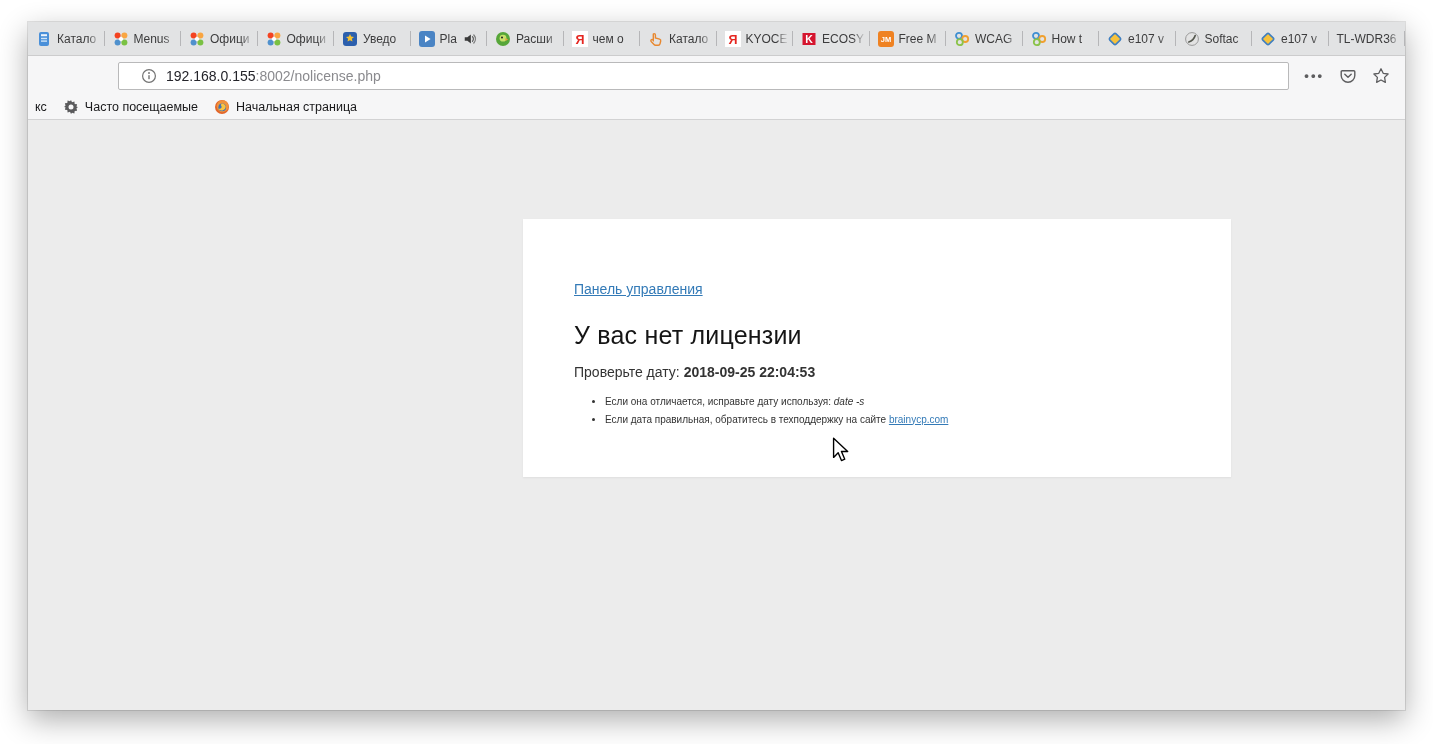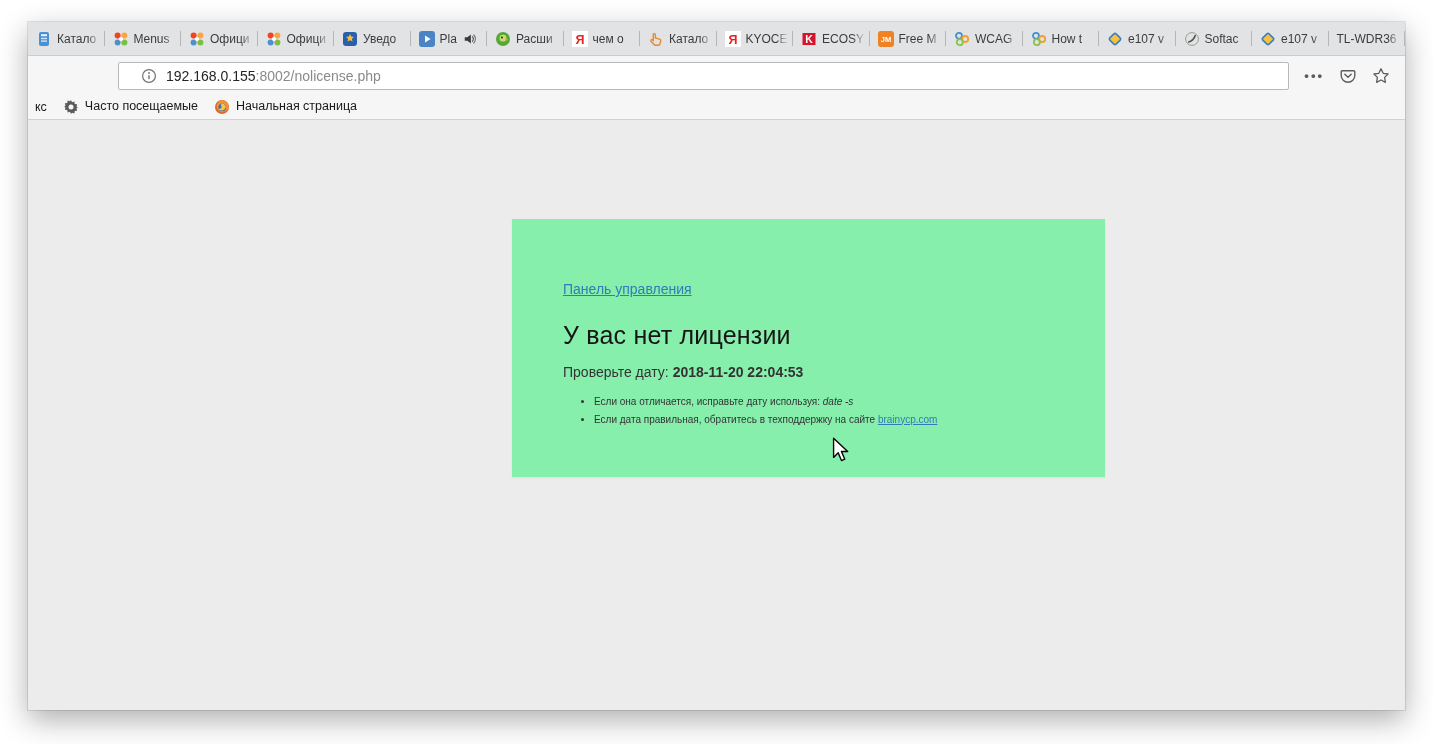--- a/index.html
+++ b/index.html
@@ -29,27 +29,27 @@
   .url-text{font-size:14px;white-space:nowrap;}
   .url-host{color:#24242a;}
   .url-path{color:#8a8a8e;}
   .nav-icons{display:flex;align-items:center;gap:15px;padding:0 15px;flex:0 0 auto;}
   .dots{color:#5d5d5f;font-size:13px;letter-spacing:2px;font-weight:bold;}
   .nav-icons svg{width:18px;height:18px;display:block;}
 
   
   .bookmarksbar{height:25px;background:#f6f6f7;border-bottom:1px solid #d2d2d3;display:flex;
     align-items:center;padding-left:2px;gap:6px;flex:0 0 auto;}
-  .bookmark{display:flex;align-items:flex-start;gap:6px;padding:0 5px;font-size:12.5px;color:#19191b;cursor:default;}
+  .bookmark{display:flex;align-items:center;gap:6px;padding:0 5px;font-size:12.5px;color:#19191b;cursor:default;}
   .bookmark .bicon{width:16px;height:16px;display:inline-flex;}
   .bookmark .bicon svg{width:16px;height:16px;}
 
   
   .content{flex:1;background:#ececec;position:relative;}
-  .card{position:absolute;left:484px;top:99px;width:593px;height:258px;background:#86efac;
+  .card{position:absolute;left:495px;top:99px;width:708px;height:258px;background:#ffffff;
     box-shadow:0 1px 2px rgba(0,0,0,.06);padding:61px 40px 0 51px;}
   .panel-link{font-size:14px;color:#337ab7;text-decoration:underline;cursor:pointer;}
   .card h1{margin:23px 0 0 0;font-size:25px;font-weight:400;color:#151515;letter-spacing:.2px;}
   .date-line{margin-top:14px;font-size:14px;color:#333;}
   .card ul{margin:13px 0 0 0;padding-left:31px;}
   .card li{font-size:10px;color:#333;line-height:17.5px;}
   .inline-link{color:#337ab7;text-decoration:underline;cursor:pointer;}
   .code-italic{font-style:italic;}
 
   .cursor{position:absolute;left:829px;top:436px;width:22px;height:30px;z-index:50;pointer-events:none;}
@@ -288,21 +288,21 @@
           </svg>
         </span>
         <span>Начальная страница</span>
       </div>
     </div>
 
   <div class="content">
     <div class="card">
       <a class="panel-link">Панель управления</a>
       <h1>У вас нет лицензии</h1>
-      <div class="date-line"><span>Проверьте дату: </span><b>2018-11-20 22:04:53</b></div>
+      <div class="date-line"><span>Проверьте дату: </span><b>2018-09-25 22:04:53</b></div>
       <ul>
         <li><span>Если она отличается, исправьте дату используя: </span><span class="code-italic">date -s</span></li>
         <li><span>Если дата правильная, обратитесь в техподдержку на сайте </span><a class="inline-link">brainycp.com</a></li>
       </ul>
     </div>
   </div>
 </div>
 
 <div class="cursor">
   <svg viewBox="0 0 24 32" width="22" height="30">

